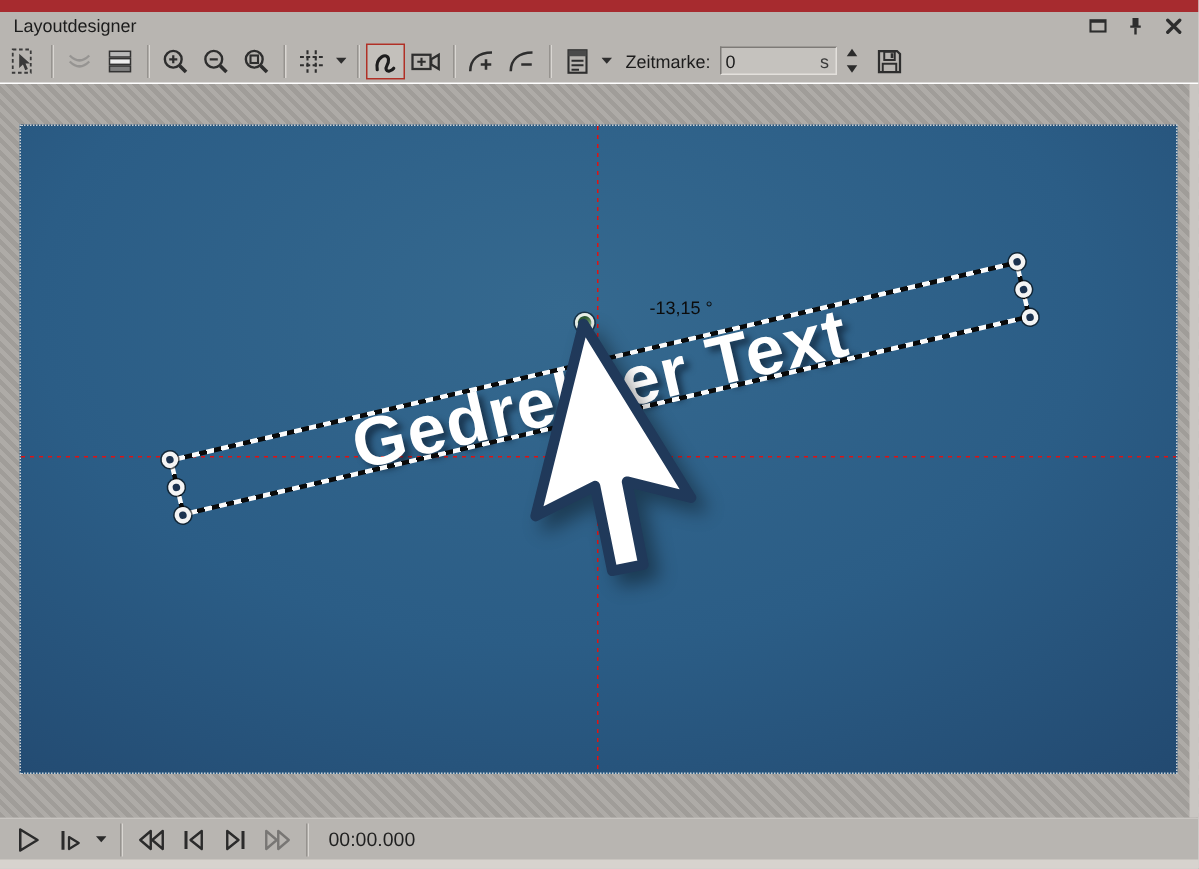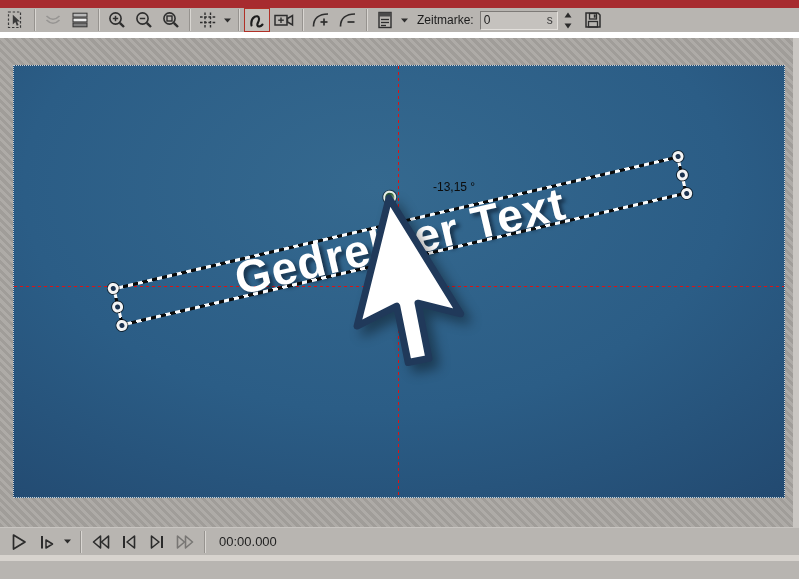--- a/index.html
+++ b/index.html
@@ -13,21 +13,21 @@
   .accent { height:8px; background:var(--accent-red,#a72b2f); }
   .titlebar {
     height:18px; display:flex; align-items:center; padding:0 9px;
     font-size:12px; color:#1c1c1c; background:var(--chrome-bg,#b8b5b1);
   }
   .winbtns { margin-left:auto; display:flex; gap:9px; align-items:center; }
   .winbtn { width:16px; height:14px; border:none; background:transparent; padding:0;
             display:flex; align-items:center; justify-content:center; }
   .toolbar {
     height:30px; display:flex; align-items:center; padding:0 3px; gap:1px;
-    background:var(--chrome-bg,#b8b5b1); border-bottom:6px solid #ffffff;
+    background:var(--chrome-bg,#b8b5b1); border-bottom:1px solid #ffffff;
   }
   .tbtn { width:26px; height:24px; display:flex; align-items:center; justify-content:center;
           border:1px solid transparent; background:transparent; padding:0; }
   .tbtn.active { border-color:var(--active-tool-border,#b03026); background:#c3c0bb; }
   .tbtn.disabled { opacity:.45; }
   .sep { width:1px; height:22px; background:#96938f; margin:0 4px; box-shadow:1px 0 0 #d9d6d2; }
   .caretbtn { width:11px; height:24px; border:none; background:transparent; padding:0;
               display:flex; align-items:center; justify-content:center; }
   .tb-label { font-size:12px; color:#1c1c1c; margin:0 5px 0 6px; }
   .timefield {
@@ -104,20 +104,42 @@
   .bottom-strip { height:6px; background:#d7d3ce; }
   svg { display:block; }
 </style>
 </head>
 <body>
 
 <div class="panel">
 
   <div class="accent"></div>
 
+  <div class="titlebar">
+    <span>Layoutdesigner</span>
+    <div class="winbtns">
+      <button class="winbtn">
+        <svg width="12" height="10" viewBox="0 0 12 10">
+          <rect x="1" y="1.5" width="10" height="7.5" fill="none" stroke="#2d2d2d" stroke-width="1.4"></rect>
+          <line x1="1" y1="2.2" x2="11" y2="2.2" stroke="#2d2d2d" stroke-width="1.8"></line>
+        </svg>
+      </button>
+      <button class="winbtn">
+        <svg width="12" height="13" viewBox="0 0 12 13">
+          <path d="M4,1 h4 v5 h1.5 v1.5 h-7 V6 H4 z" fill="#2d2d2d"></path>
+          <line x1="6" y1="7.5" x2="6" y2="12" stroke="#2d2d2d" stroke-width="1.6"></line>
+        </svg>
+      </button>
+      <button class="winbtn">
+        <svg width="11" height="11" viewBox="0 0 11 11">
+          <path d="M1.5,1.5 L9.5,9.5 M9.5,1.5 L1.5,9.5" stroke="#2d2d2d" stroke-width="2.2" stroke-linecap="round"></path>
+        </svg>
+      </button>
+    </div>
+  </div>
 
   <div class="toolbar">
     <button class="tbtn">
       <svg width="20" height="20" viewBox="0 0 20 20">
         <rect x="2.5" y="2" width="12" height="15.5" fill="none" stroke="#3a3a3a" stroke-width="1.2" stroke-dasharray="2.4 1.8"></rect>
         <polygon points="6.8,4.8 6.8,14.4 9.3,12 10.8,15.8 12.6,15 11,11.4 14,11.4" fill="#3a3a3a"></polygon>
       </svg>
     </button>
     <div class="sep"></div>
     <button class="tbtn disabled">

